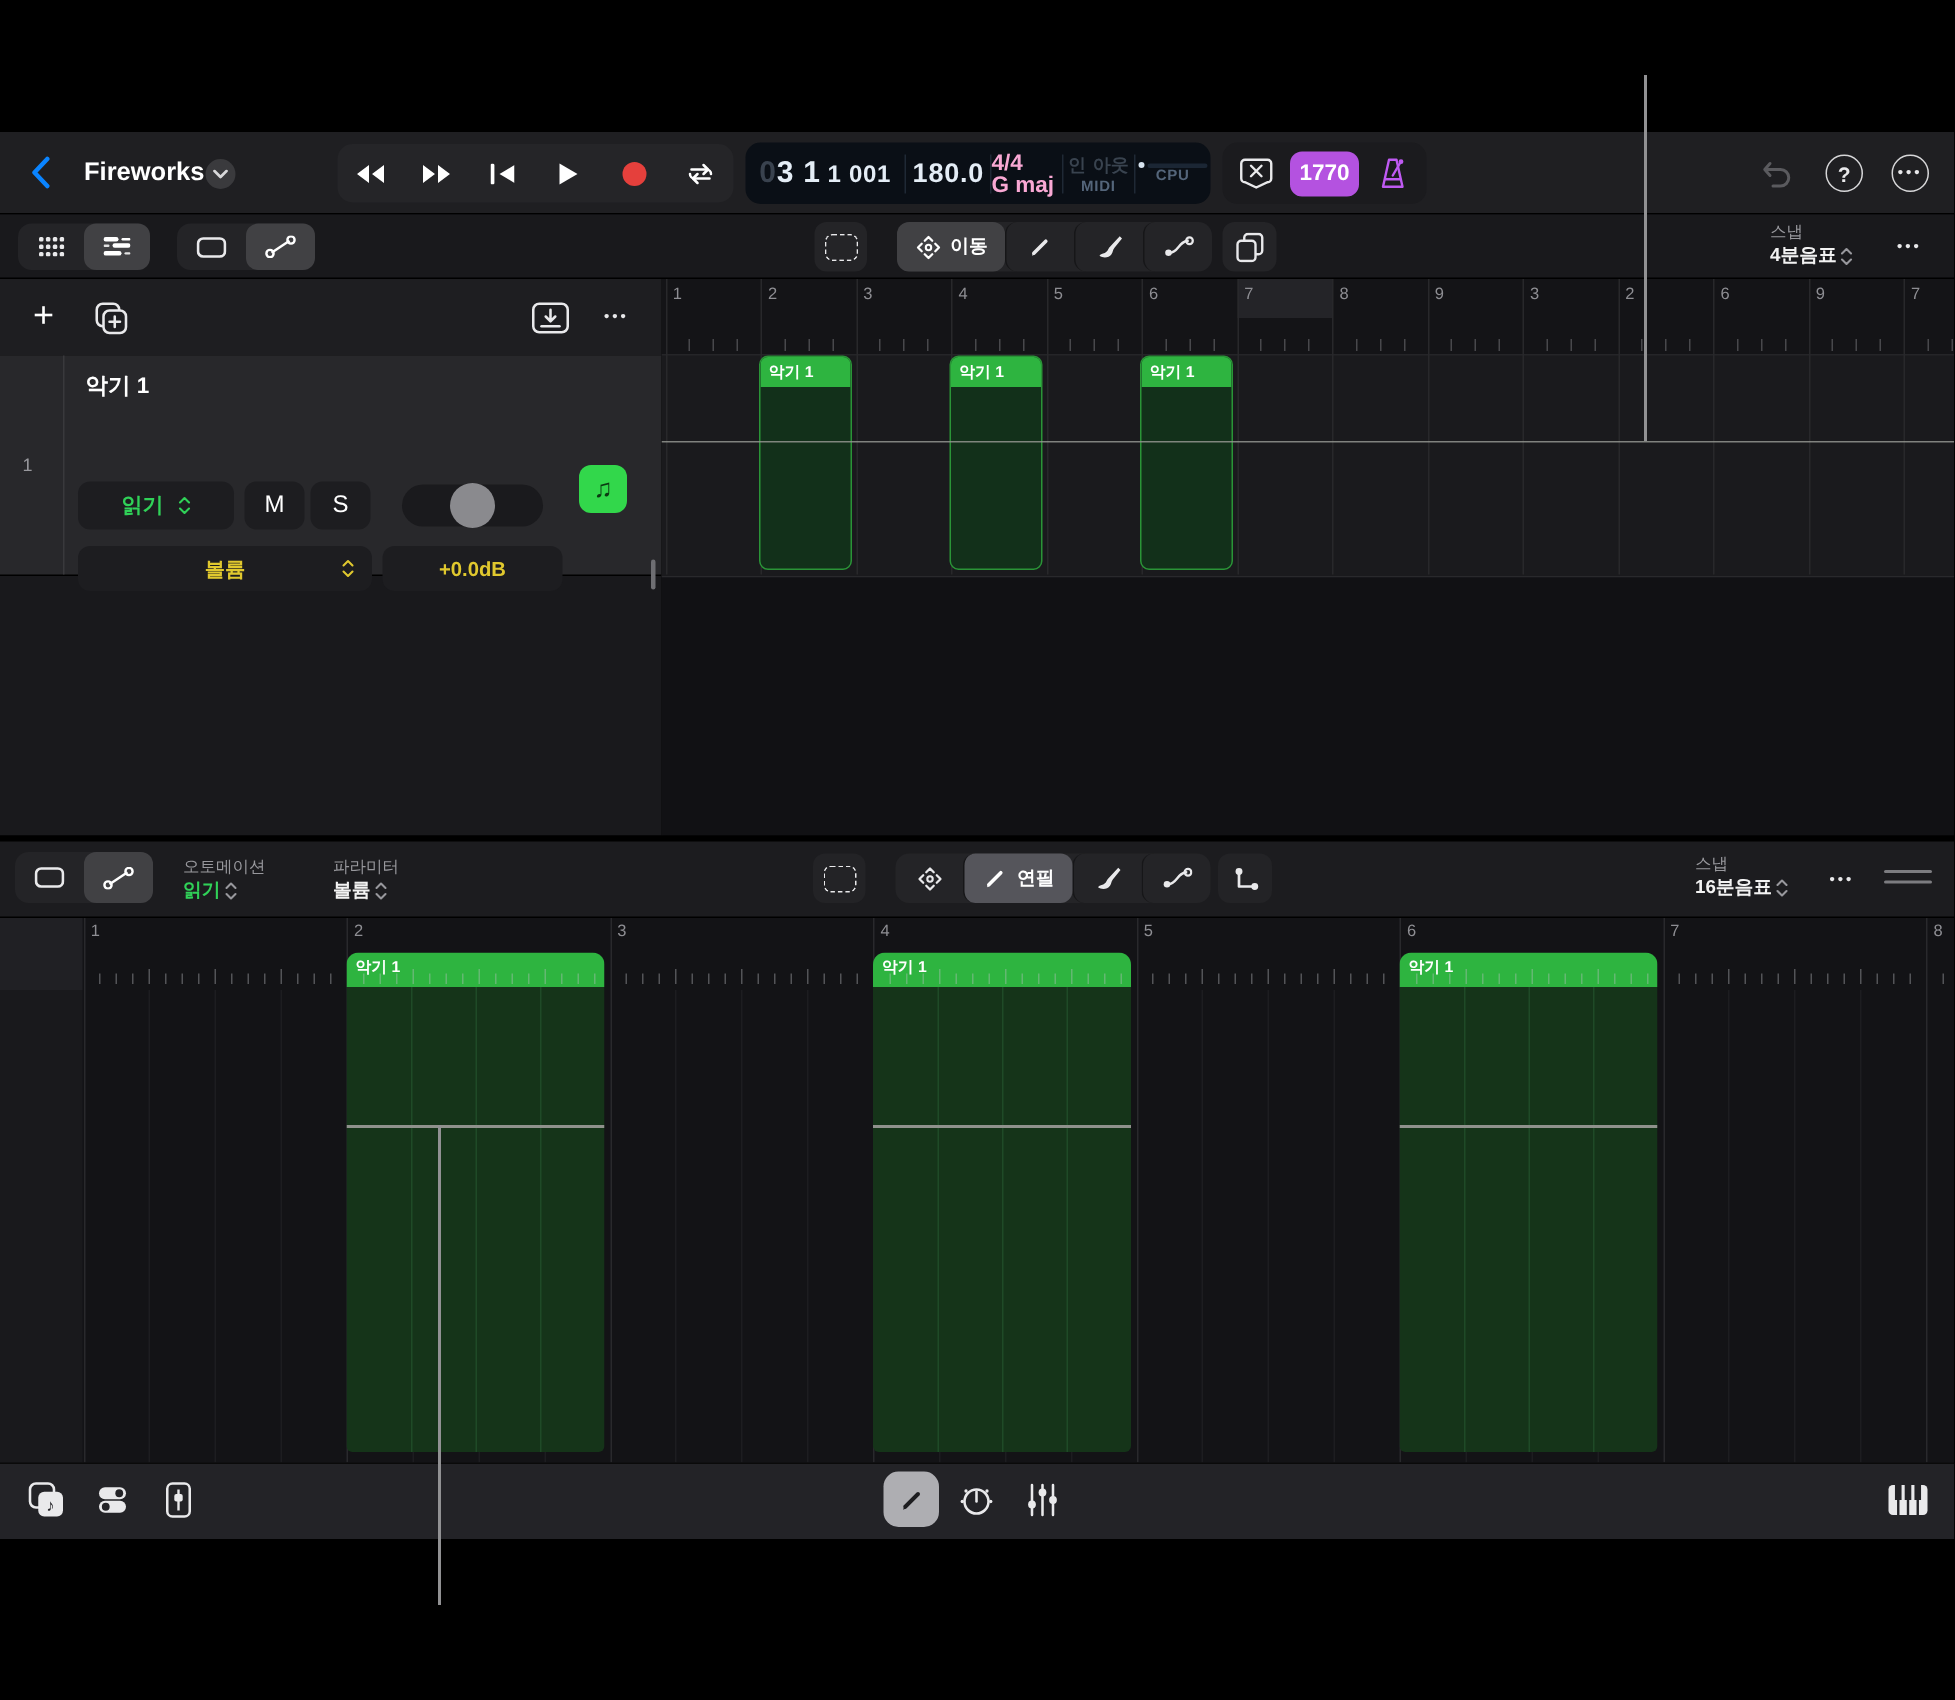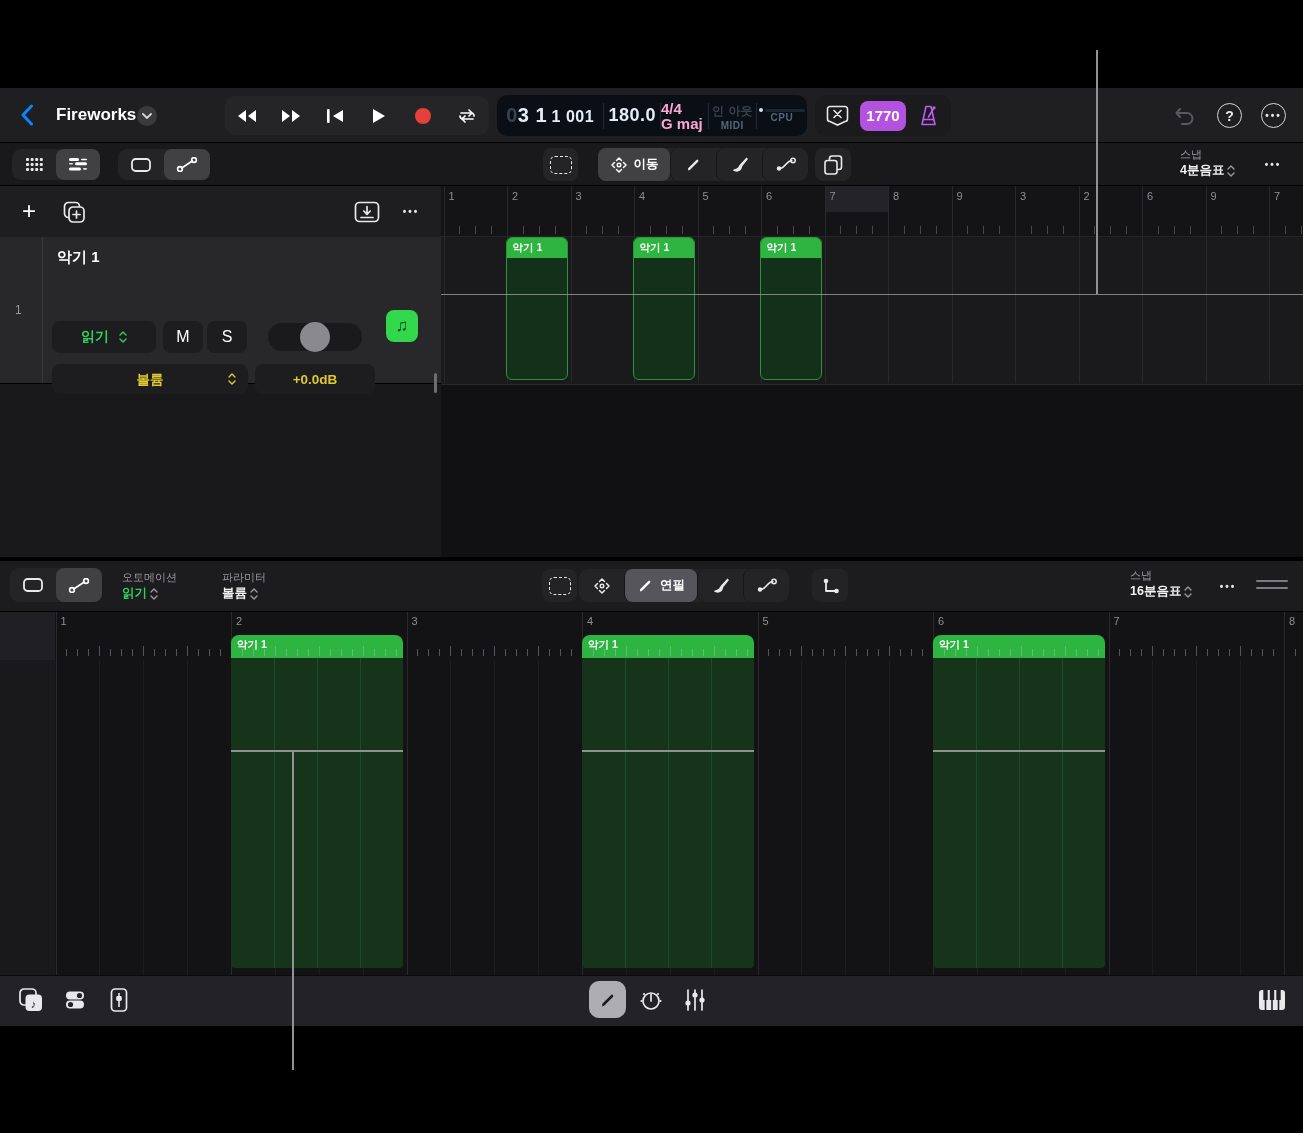--- a/index.html
+++ b/index.html
@@ -431,21 +431,21 @@
         <svg width="8" height="12" viewBox="0 0 8 12">
             <path d="M1 4 L4 1 L7 4 M1 8 L4 11 L7 8" fill="none" stroke="#98989d" stroke-width="1.4" stroke-linecap="round" stroke-linejoin="round"></path>
           </svg>
         </div>
     </div>
 
     <span class="abs seg flexc" style="left:542px;top:8px;width:35px;height:33px;background:#232326;border-radius:8px;">
       <span style="width:20px;height:16px;border:1.6px dashed #e9e9eb;border-radius:5px;"></span>
       </span>
 
-    <div class="abs segwrap" style="left:579px;top:8px;height:33px;align-items:flex-end;">
+    <div class="abs segwrap" style="left:597px;top:8px;height:33px;align-items:flex-end;">
       <span class="seg" style="width:45px;">
         <svg width="18" height="18" viewBox="0 0 18 18">
             <g fill="none" stroke="#e9e9eb" stroke-width="1.5" stroke-linecap="round" stroke-linejoin="round">
               <path d="M4.5 6.5 L2 9 L4.5 11.5"></path>
               <path d="M13.5 6.5 L16 9 L13.5 11.5"></path>
               <path d="M6.5 4.5 L9 2 L11.5 4.5"></path>
               <path d="M6.5 13.5 L9 16 L11.5 13.5"></path>
             </g>
             <circle cx="9" cy="9" r="1.8" fill="none" stroke="#e9e9eb" stroke-width="1.4"></circle>
           </svg>

